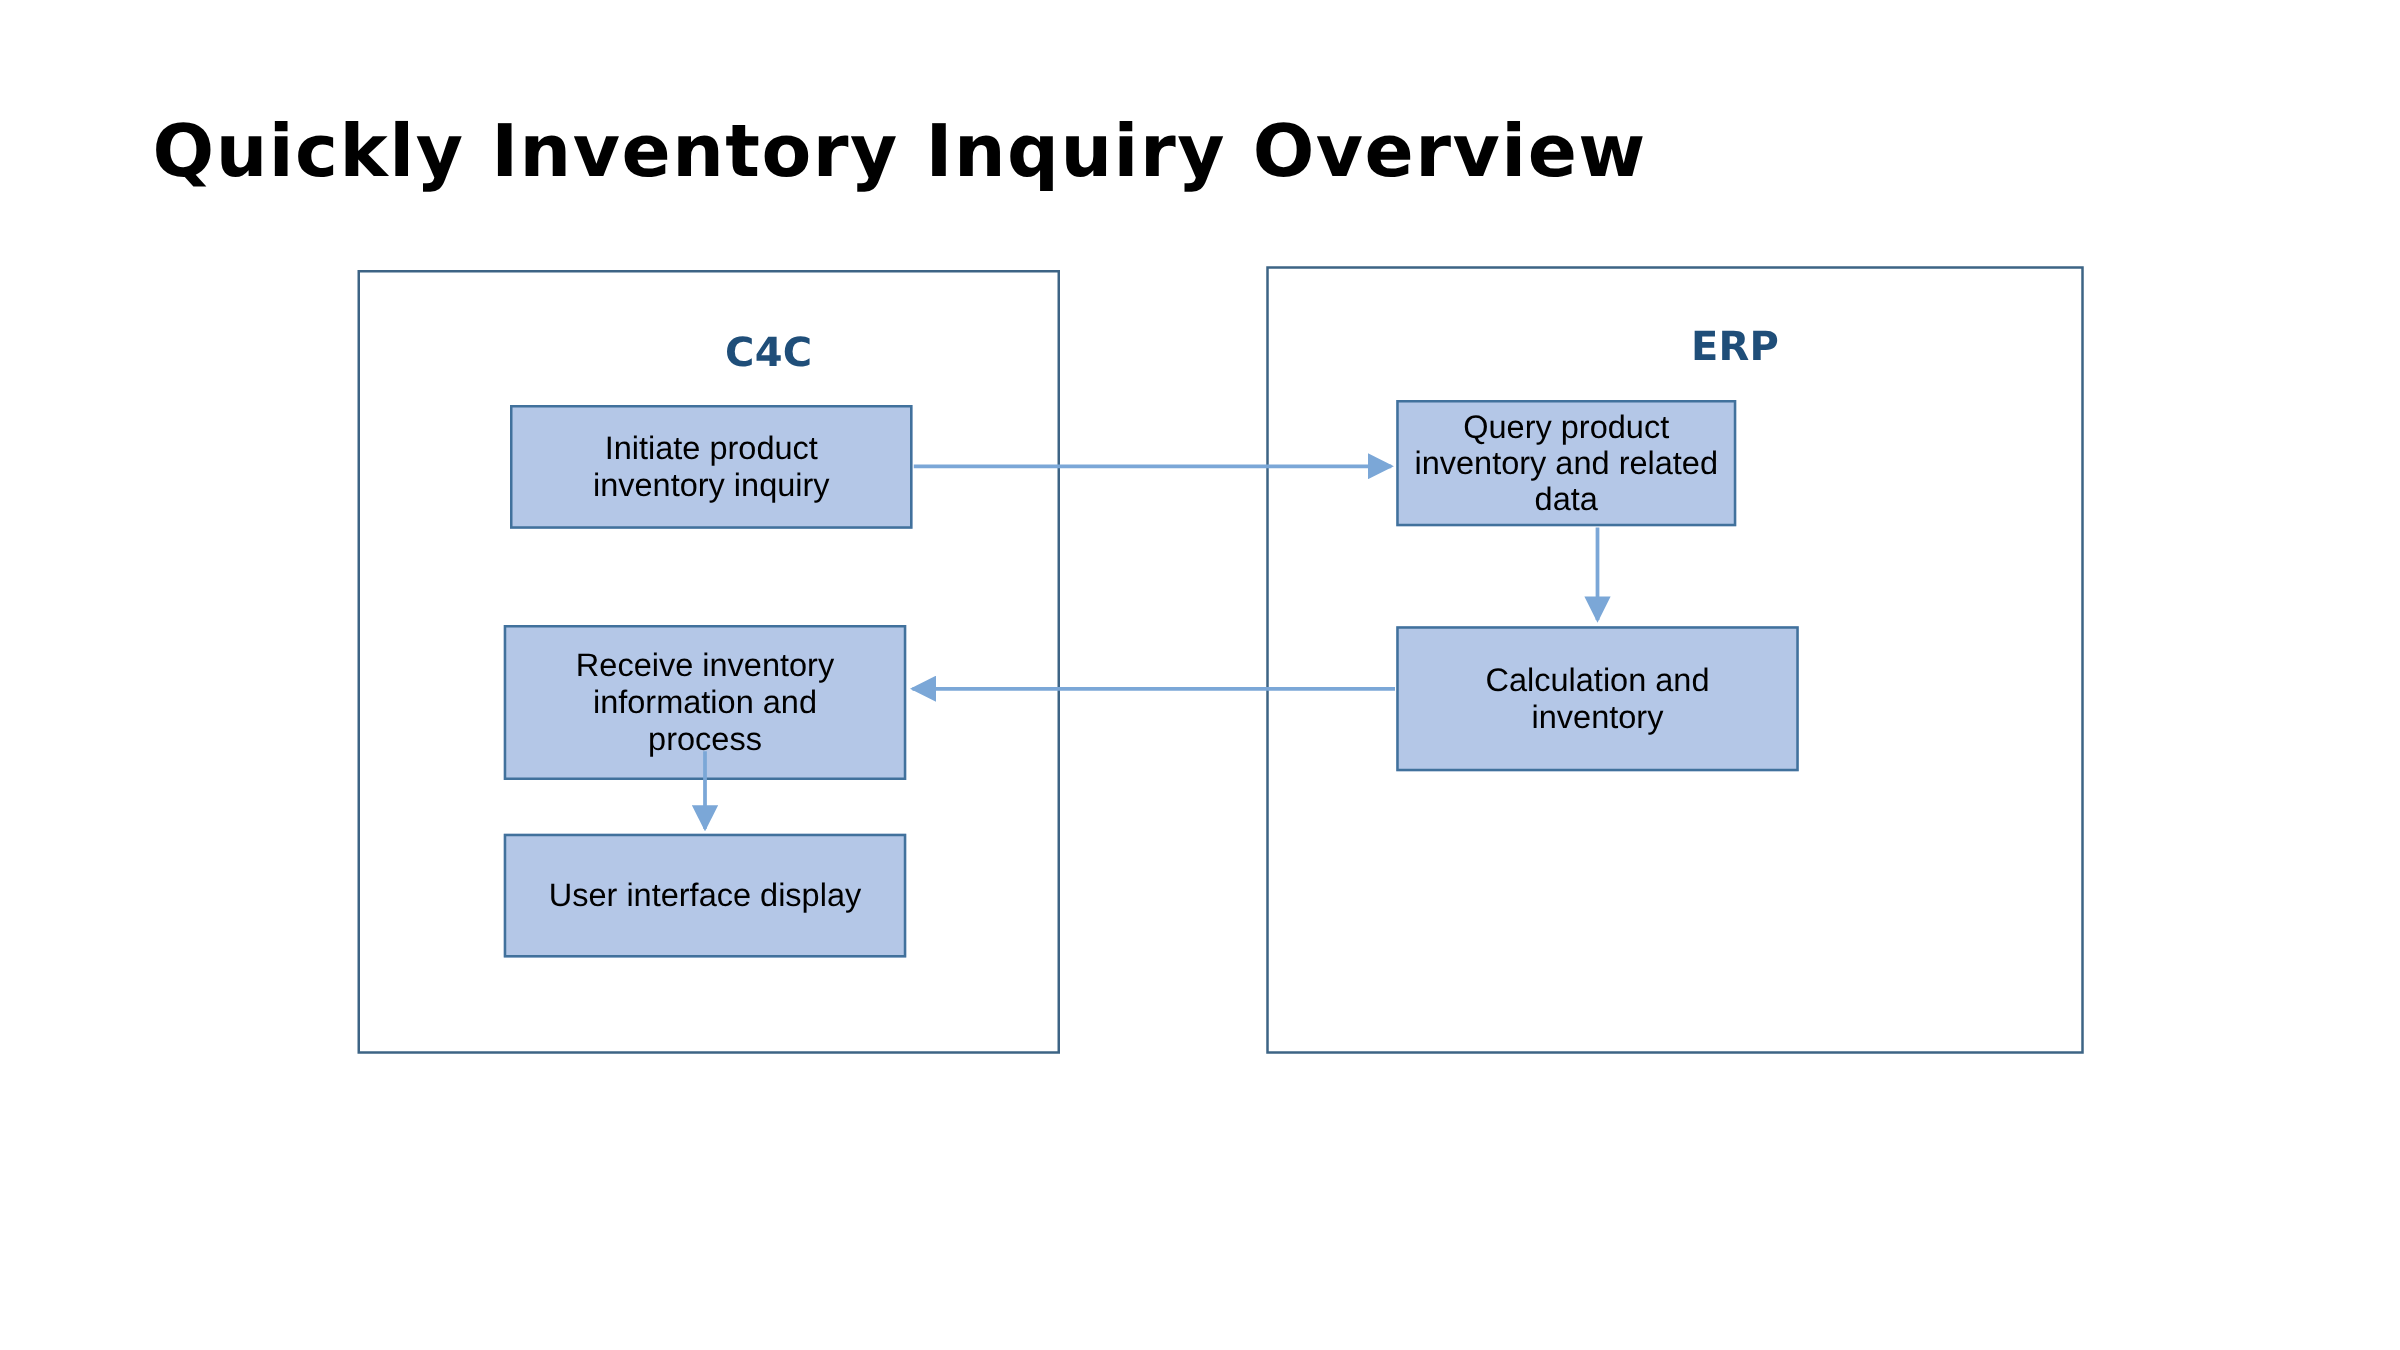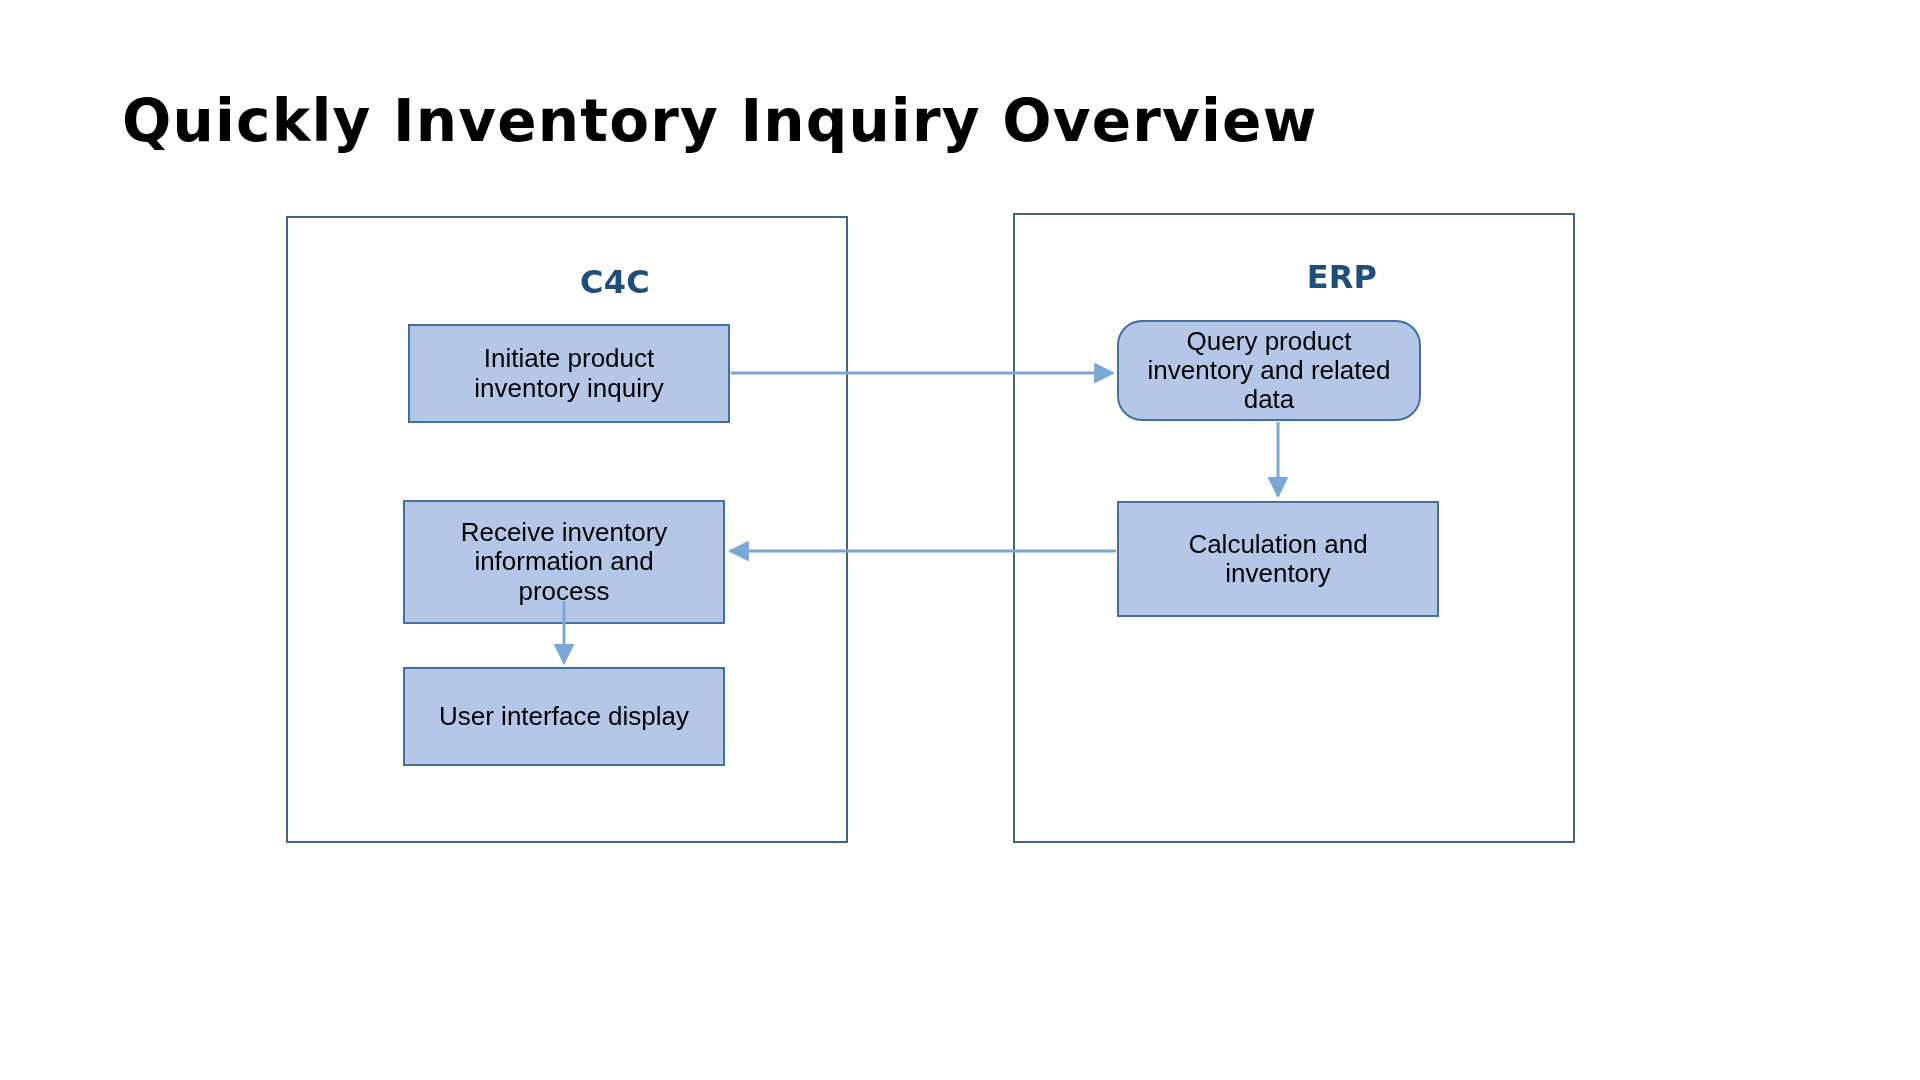--- a/index.html
+++ b/index.html
@@ -32,21 +32,21 @@
   }
 
   
   .lane {
     position: absolute;
     border: 2px solid #3D6485;
     background: #ffffff;
     box-sizing: border-box;
   }
   #lane-c4c  { left: 286px;  top: 216px; width: 562px; height: 627px; }
-  #lane-erp  { left: 1013px; top: 213px; width: 562px; height: 630px; }
+  #lane-erp  { left: 1013px; top: 213px; width: 654px; height: 630px; }
 
   .lane-title {
     position: absolute;
     left: 0;
     width: 100%;
     text-align: center;
     font-family: "DejaVu Sans", sans-serif;
     font-size: 32px;
     font-weight: bold;
     color: #1F4E79;
@@ -70,21 +70,21 @@
     font-family: "Liberation Sans", sans-serif;
     font-size: 26px;
     line-height: 1.12;
     padding: 2px 8px;
   }
   .node span { display: block; }
 
   #node-initiate   { left: 408px;  top: 324px; width: 322px; height: 99px; align-items: center; }
   #node-receive    { left: 403px;  top: 500px; width: 322px; height: 124px; align-items: center; }
   #node-ui         { left: 403px;  top: 667px; width: 322px; height: 99px; }
-  #node-query      { left: 1117px; top: 320px; width: 304px; height: 101px; border-radius: 25px; }
+  #node-query      { left: 1117px; top: 320px; width: 272px; height: 101px; }
   #node-calc       { left: 1117px; top: 501px; width: 322px; height: 116px; }
 
   
   #connectors {
     position: absolute;
     left: 0;
     top: 0;
     width: 1920px;
     height: 1080px;
     pointer-events: none;

